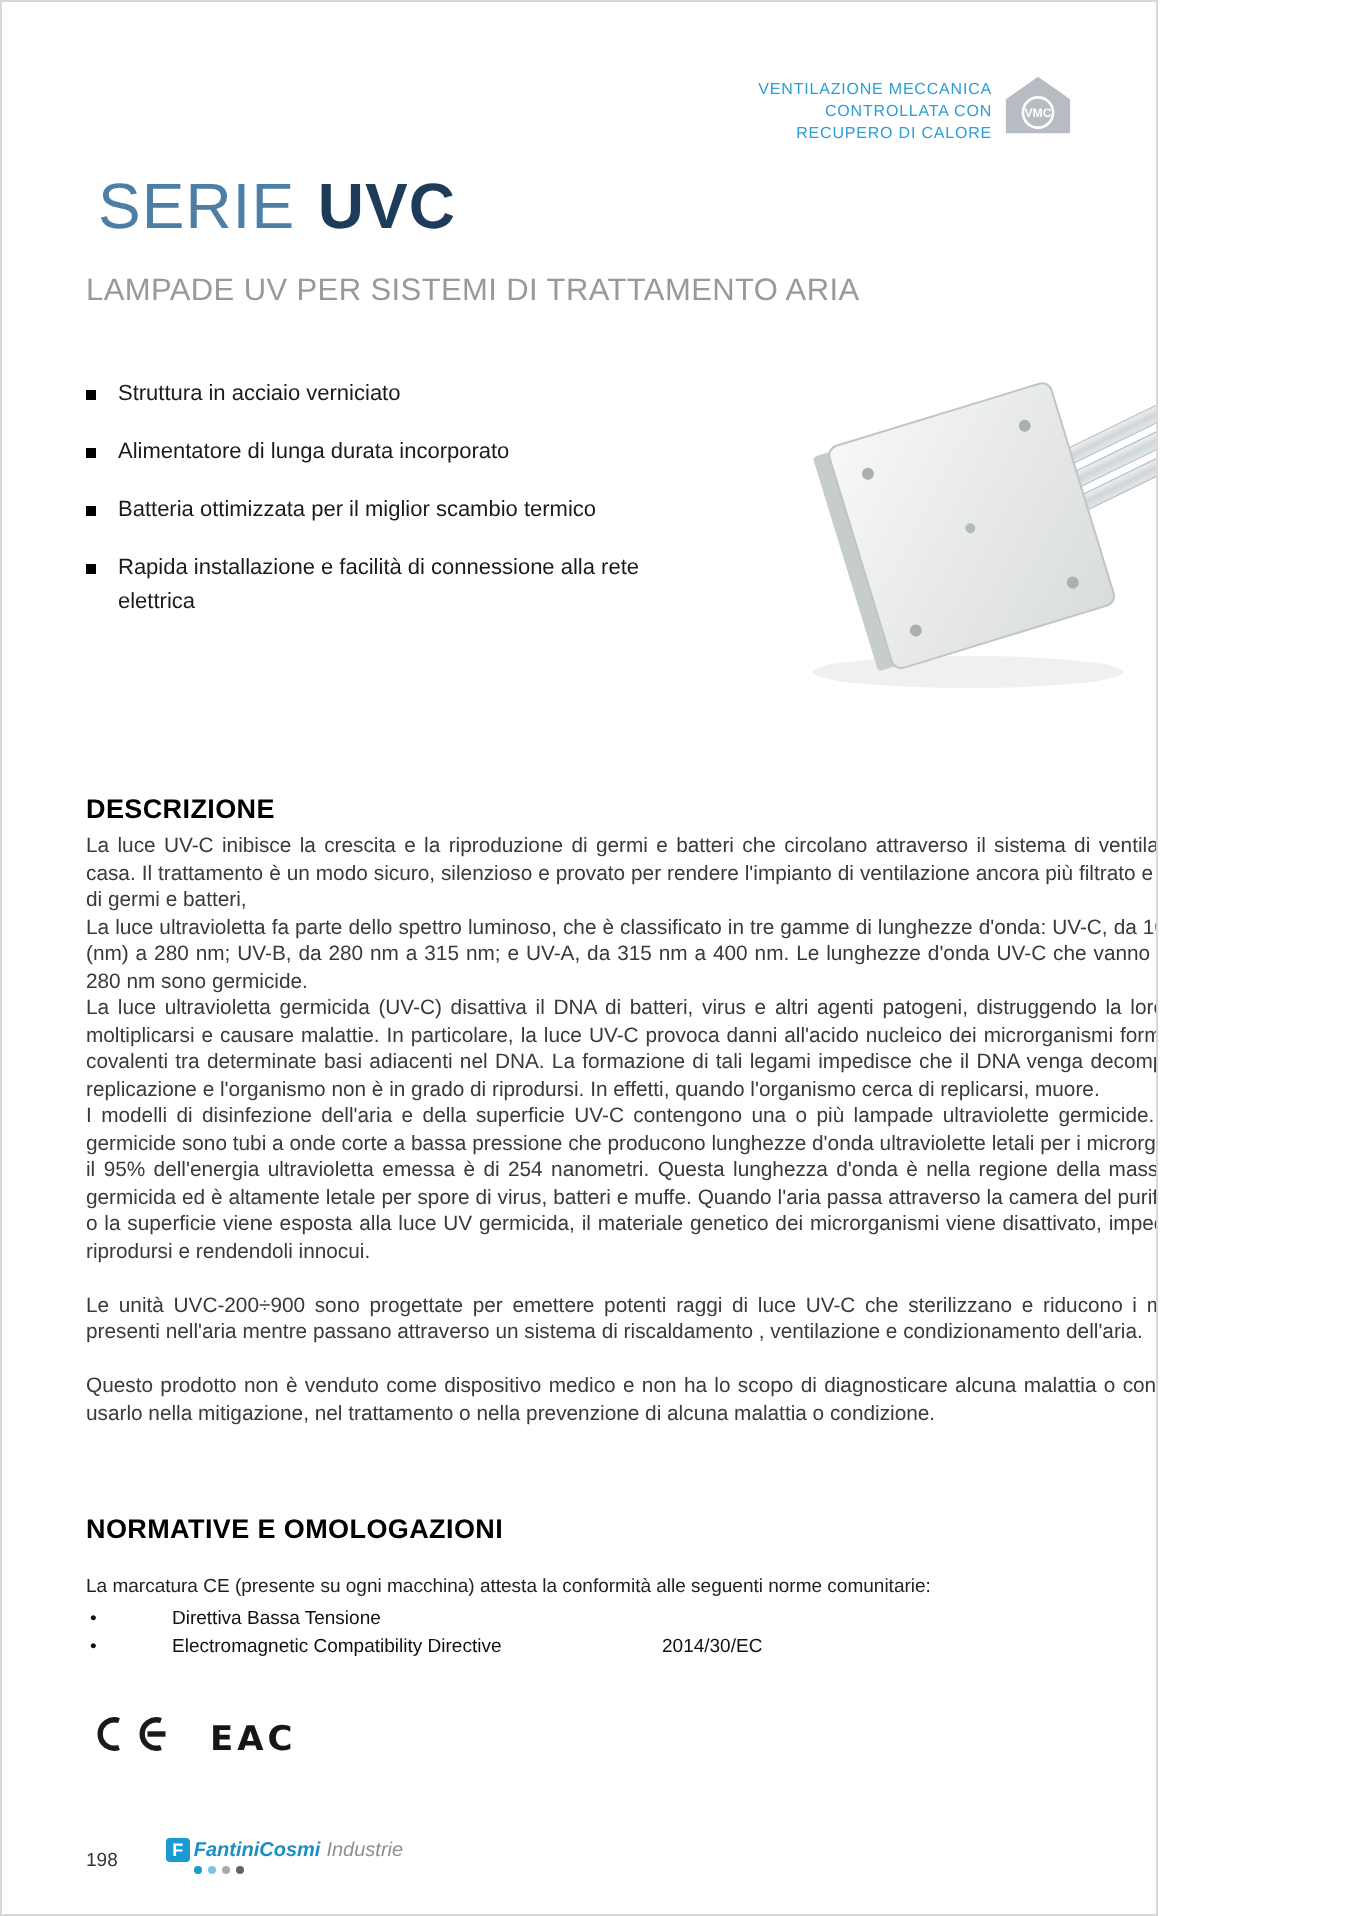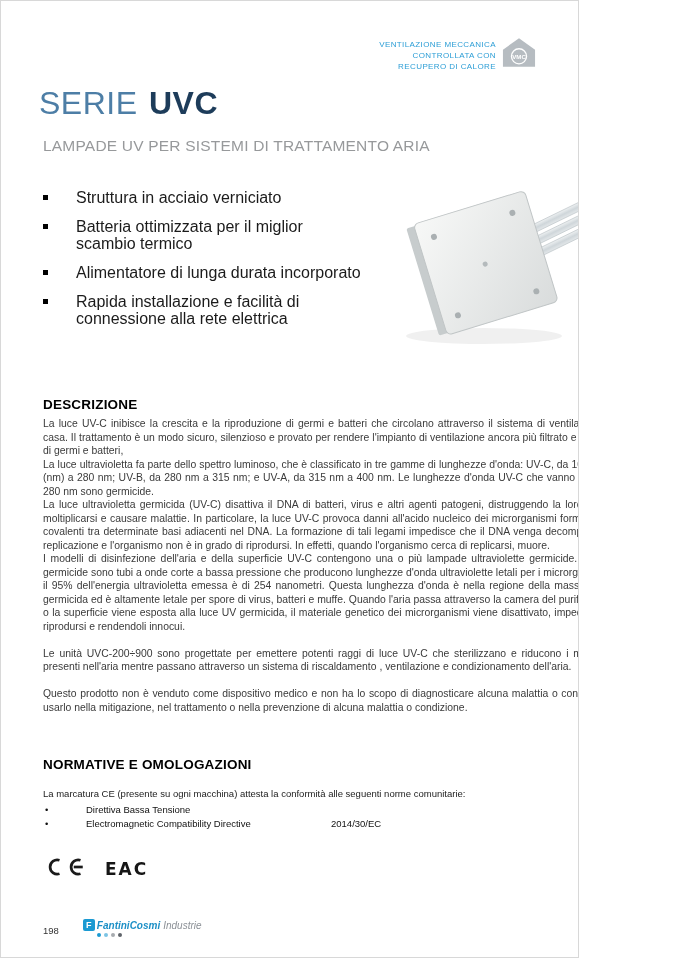--- a/index.html
+++ b/index.html
@@ -7,29 +7,29 @@
         font-family:"Liberation Sans",sans-serif;border:1px solid #d8d8d8;
         box-sizing:border-box;overflow:hidden;}
 
   
   .tagline{position:absolute;top:38px;right:82px;text-align:right;
            font-size:8px;line-height:11px;letter-spacing:.4px;color:#2d9ed6;}
   .vmc-badge{position:absolute;top:36px;right:42px;width:34px;height:31px;}
   .vmc-text{font-family:"Liberation Sans",sans-serif;font-size:6.5px;font-weight:bold;fill:#fff;}
 
   
-  .title{position:absolute;top:84px;left:38px;margin:0;font-size:32px;font-weight:400;letter-spacing:.5px;}
+  .title{position:absolute;top:84px;left:48px;margin:0;font-size:32px;font-weight:400;letter-spacing:.5px;}
   .title-series{color:#4d7ea6;}
   .title-model{color:#1d3c5a;font-weight:bold;margin-left:2px;}
   .subtitle{position:absolute;top:136px;left:42px;margin:0;font-size:15.5px;
             font-weight:400;color:#97999b;letter-spacing:.2px;}
 
   
   .features{position:absolute;top:188px;left:42px;width:318px;margin:0;padding:0;list-style:none;}
-  .feature{display:flex;gap:28px;margin:0 0 12px 0;font-size:16px;line-height:17px;color:#1b1b1b;}
+  .feature{display:flex;gap:11px;margin:0 0 12px 0;font-size:11px;line-height:17px;color:#1b1b1b;}
   .sq{flex:0 0 auto;width:5px;height:5px;background:#000;margin-top:6px;}
 
   
   .product{position:absolute;top:163px;left:378px;margin:0;}
   .ce-top{position:absolute;top:350px;left:597px;}
 
   
   .description{position:absolute;top:396px;left:42px;width:595px;}
   .sec-heading{margin:0 0 5px 0;font-size:13.5px;font-weight:bold;color:#000;letter-spacing:.2px;}
   .para{margin:0;font-size:10.4px;line-height:13.5px;min-height:13.5px;
@@ -84,26 +84,26 @@
 
   <ul class="features">
 
       <li class="feature">
         <span class="sq"></span>
         <span class="feature-text">Struttura in acciaio verniciato</span>
       </li>
 
       <li class="feature">
         <span class="sq"></span>
+        <span class="feature-text">Alimentatore di lunga durata incorporato</span>
+      </li>
+
+      <li class="feature">
+        <span class="sq"></span>
         <span class="feature-text">Batteria ottimizzata per il miglior scambio termico</span>
-      </li>
-
-      <li class="feature">
-        <span class="sq"></span>
-        <span class="feature-text">Alimentatore di lunga durata incorporato</span>
       </li>
 
       <li class="feature">
         <span class="sq"></span>
         <span class="feature-text">Rapida installazione e facilità di connessione alla rete elettrica</span>
       </li>
     </ul>
 
   <figure class="product">
     <svg viewBox="0 0 280 190" width="280" height="190">

